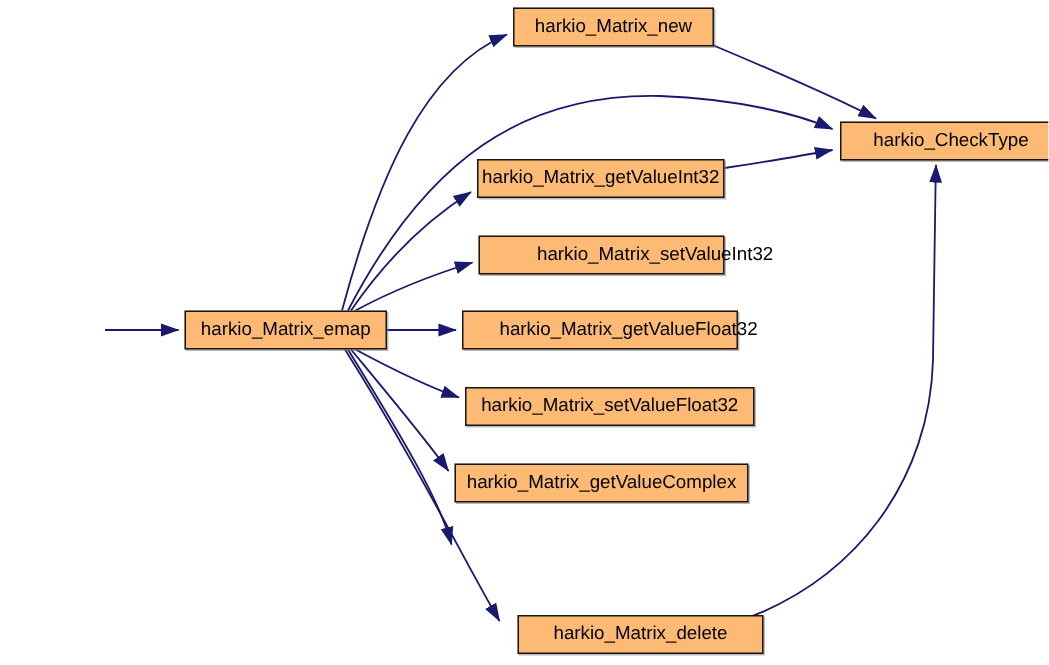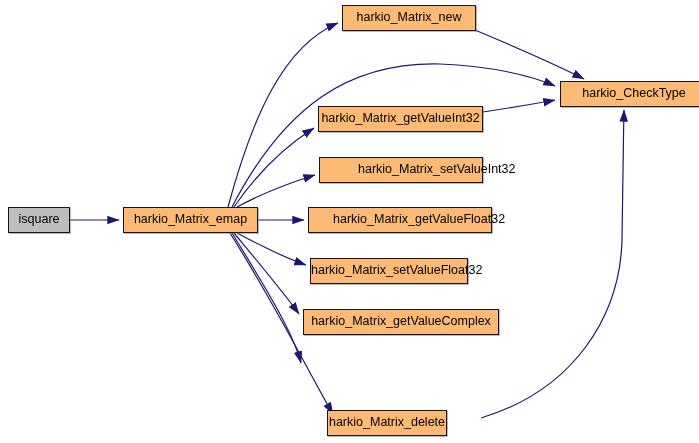--- a/index.html
+++ b/index.html
@@ -37,34 +37,33 @@
     <path class="edge" d="M 258,220 L 304,220" marker-end="url(#arrow)"></path>
     <path class="edge" d="M 237,233 C 263,247 283,257 306,265" marker-end="url(#arrow)"></path>
     <path class="edge" d="M 234,233 C 263,268 284,293 299,314" marker-end="url(#arrow)"></path>
     <path class="edge" d="M 232,233 C 269,293 293,333 301,363" marker-end="url(#arrow)"></path>
     <path class="edge" d="M 230,233 C 279,311 309,373 333,414" marker-end="url(#arrow)"></path>
     <path class="edge" d="M 475,30 C 513,46 553,63 584,79" marker-end="url(#arrow)"></path>
     <path class="edge" d="M 483,112 C 509,108 534,104 555,100" marker-end="url(#arrow)"></path>
     <path class="edge" d="M 481,418 C 574,390 620,316 622,240 C 623,193 623,152 624,110" marker-end="url(#arrow)"></path>
   </svg>
 
-  <div class="node hl" style="left:8px;top:207px;width:62px;">isquare</div>
 
   <div class="node" style="left:123px;top:207px;width:135px;text-align:center;">harkio_Matrix_emap</div>
 
   <div class="node" style="left:342px;top:5px;width:134px;">harkio_Matrix_new</div>
 
   <div class="node" style="left:560px;top:81px;width:148px;">harkio_CheckType</div>
 
   <div class="node" style="left:318px;top:106px;width:165px;">harkio_Matrix_getValueInt32</div>
 
   <div class="node" style="left:319px;top:157px;width:164px;padding-left:38px;">harkio_Matrix_setValueInt32</div>
 
   <div class="node" style="left:308px;top:207px;width:184px;padding-left:24px;">harkio_Matrix_getValueFloat32</div>
 
-  <div class="node" style="left:310px;top:258px;width:158px;">harkio_Matrix_setValueFloat32</div>
+  <div class="node" style="left:310px;top:258px;width:193px;">harkio_Matrix_setValueFloat32</div>
 
   <div class="node" style="left:303px;top:309px;width:196px;">harkio_Matrix_getValueComplex</div>
 
 
-  <div class="node" style="left:327px;top:410px;width:120px;">harkio_Matrix_delete</div>
+  <div class="node" style="left:345px;top:410px;width:164px;">harkio_Matrix_delete</div>
 
 </div>
 
 </body></html>

